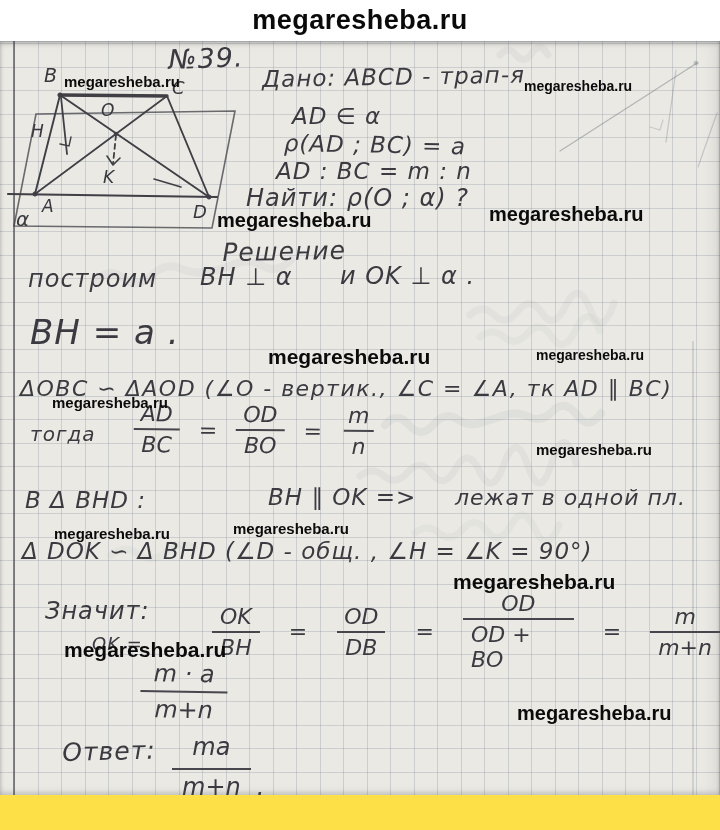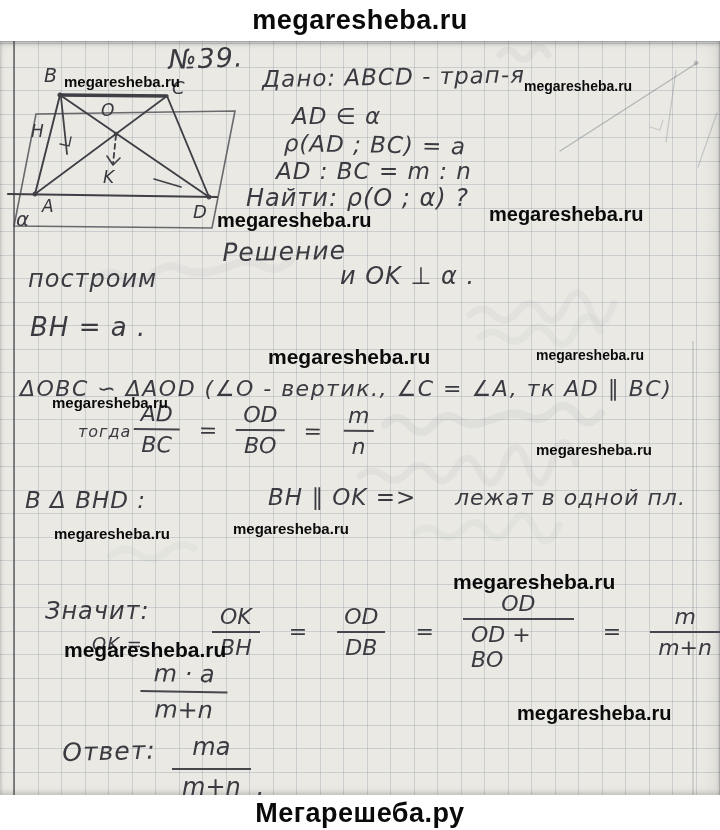--- a/index.html
+++ b/index.html
@@ -104,27 +104,28 @@
 
     <span class="hand" style="left:262px;top:25px;font-size:23px;transform:rotate(-1deg);">Дано: ABCD - трап-я</span>
     <span class="hand" style="left:292px;top:62px;font-size:23px;">AD ∈ α</span>
     <span class="hand" style="left:284px;top:89px;font-size:23px;transform:rotate(1deg);">ρ(AD ; BC) = a</span>
     <span class="hand" style="left:276px;top:117px;font-size:23px;">AD : BC = m : n</span>
     <span class="hand" style="left:246px;top:143px;font-size:24px;">Найти: ρ(O ; α) ?</span>
 
     <span class="hand" style="left:222px;top:197px;font-size:25px;transform:rotate(-1deg);">Решение</span>
 
     <span class="hand" style="left:28px;top:224px;font-size:24px;">построим</span>
+    <span class="hand" style="left:200px;top:222px;font-size:24px;">BH ⊥ α</span>
     <span class="hand" style="left:340px;top:221px;font-size:24px;">и OK ⊥ α .</span>
 
-    <span class="hand" style="left:30px;top:271px;font-size:26px;">BH = a .</span>
+    <span class="hand" style="left:30px;top:271px;font-size:34px;">BH = a .</span>
 
     <span class="hand" style="left:20px;top:335px;font-size:22px;letter-spacing:1.5px;">ΔOBC ∽ ΔAOD (∠O - вертик., ∠C = ∠A, тк AD ∥ BC)</span>
 
-    <span class="hand" style="left:30px;top:381px;font-size:16px;margin-left:48px;">тогда</span>
+    <span class="hand" style="left:30px;top:381px;font-size:20px;">тогда</span>
     <div class="frac-row" style="left:133px;top:360px;gap:14px;font-size:22px;transform:rotate(0.5deg);">
       <span class="frac">
           <span class="num">AD</span>
           <span class="den">BC</span>
         </span>
       <span class="eqs">=</span>
       <span class="frac">
           <span class="num">OD</span>
           <span class="den">BO</span>
         </span>
@@ -132,20 +133,21 @@
       <span class="frac">
           <span class="num">m</span>
           <span class="den">n</span>
         </span>
     </div>
 
     <span class="hand" style="left:25px;top:446px;font-size:23px;">В Δ BHD :</span>
     <span class="hand" style="left:268px;top:443px;font-size:23px;">BH ∥ OK =&gt;</span>
     <span class="hand" style="left:455px;top:444px;font-size:22px;">лежат в одной пл.</span>
 
+    <span class="hand" style="left:22px;top:497px;font-size:23px;">Δ DOK ∽ Δ BHD (∠D - общ. , ∠H = ∠K = 90°)</span>
 
     <span class="hand" style="left:45px;top:556px;font-size:24px;">Значит:</span>
     <div class="frac-row" style="left:212px;top:550px;gap:25px;font-size:22px;">
       <span class="frac">
           <span class="num">OK</span>
           <span class="den">BH</span>
         </span>
       <span class="eqs">=</span>
       <span class="frac">
           <span class="num">OD</span>
@@ -188,16 +190,13 @@
     <span class="wm small" style="left:536px;top:306px;font-size:14px;">megaresheba.ru</span>
     <span class="wm small" style="left:52px;top:353px;font-size:15px;">megaresheba.ru</span>
     <span class="wm small" style="left:536px;top:400px;font-size:15px;">megaresheba.ru</span>
     <span class="wm small" style="left:54px;top:484px;font-size:15px;">megaresheba.ru</span>
     <span class="wm small" style="left:233px;top:479px;font-size:15px;">megaresheba.ru</span>
     <span class="wm big" style="left:453px;top:529px;font-size:21px;">megaresheba.ru</span>
     <span class="wm big" style="left:64px;top:597px;font-size:21px;">megaresheba.ru</span>
     <span class="wm big" style="left:517px;top:661px;font-size:20px;">megaresheba.ru</span>
   </div>
 
-  <div class="band bottom">
-    <span>Мегарешеба.ру</span>
-  </div>
 </div>
 
 </body></html>

